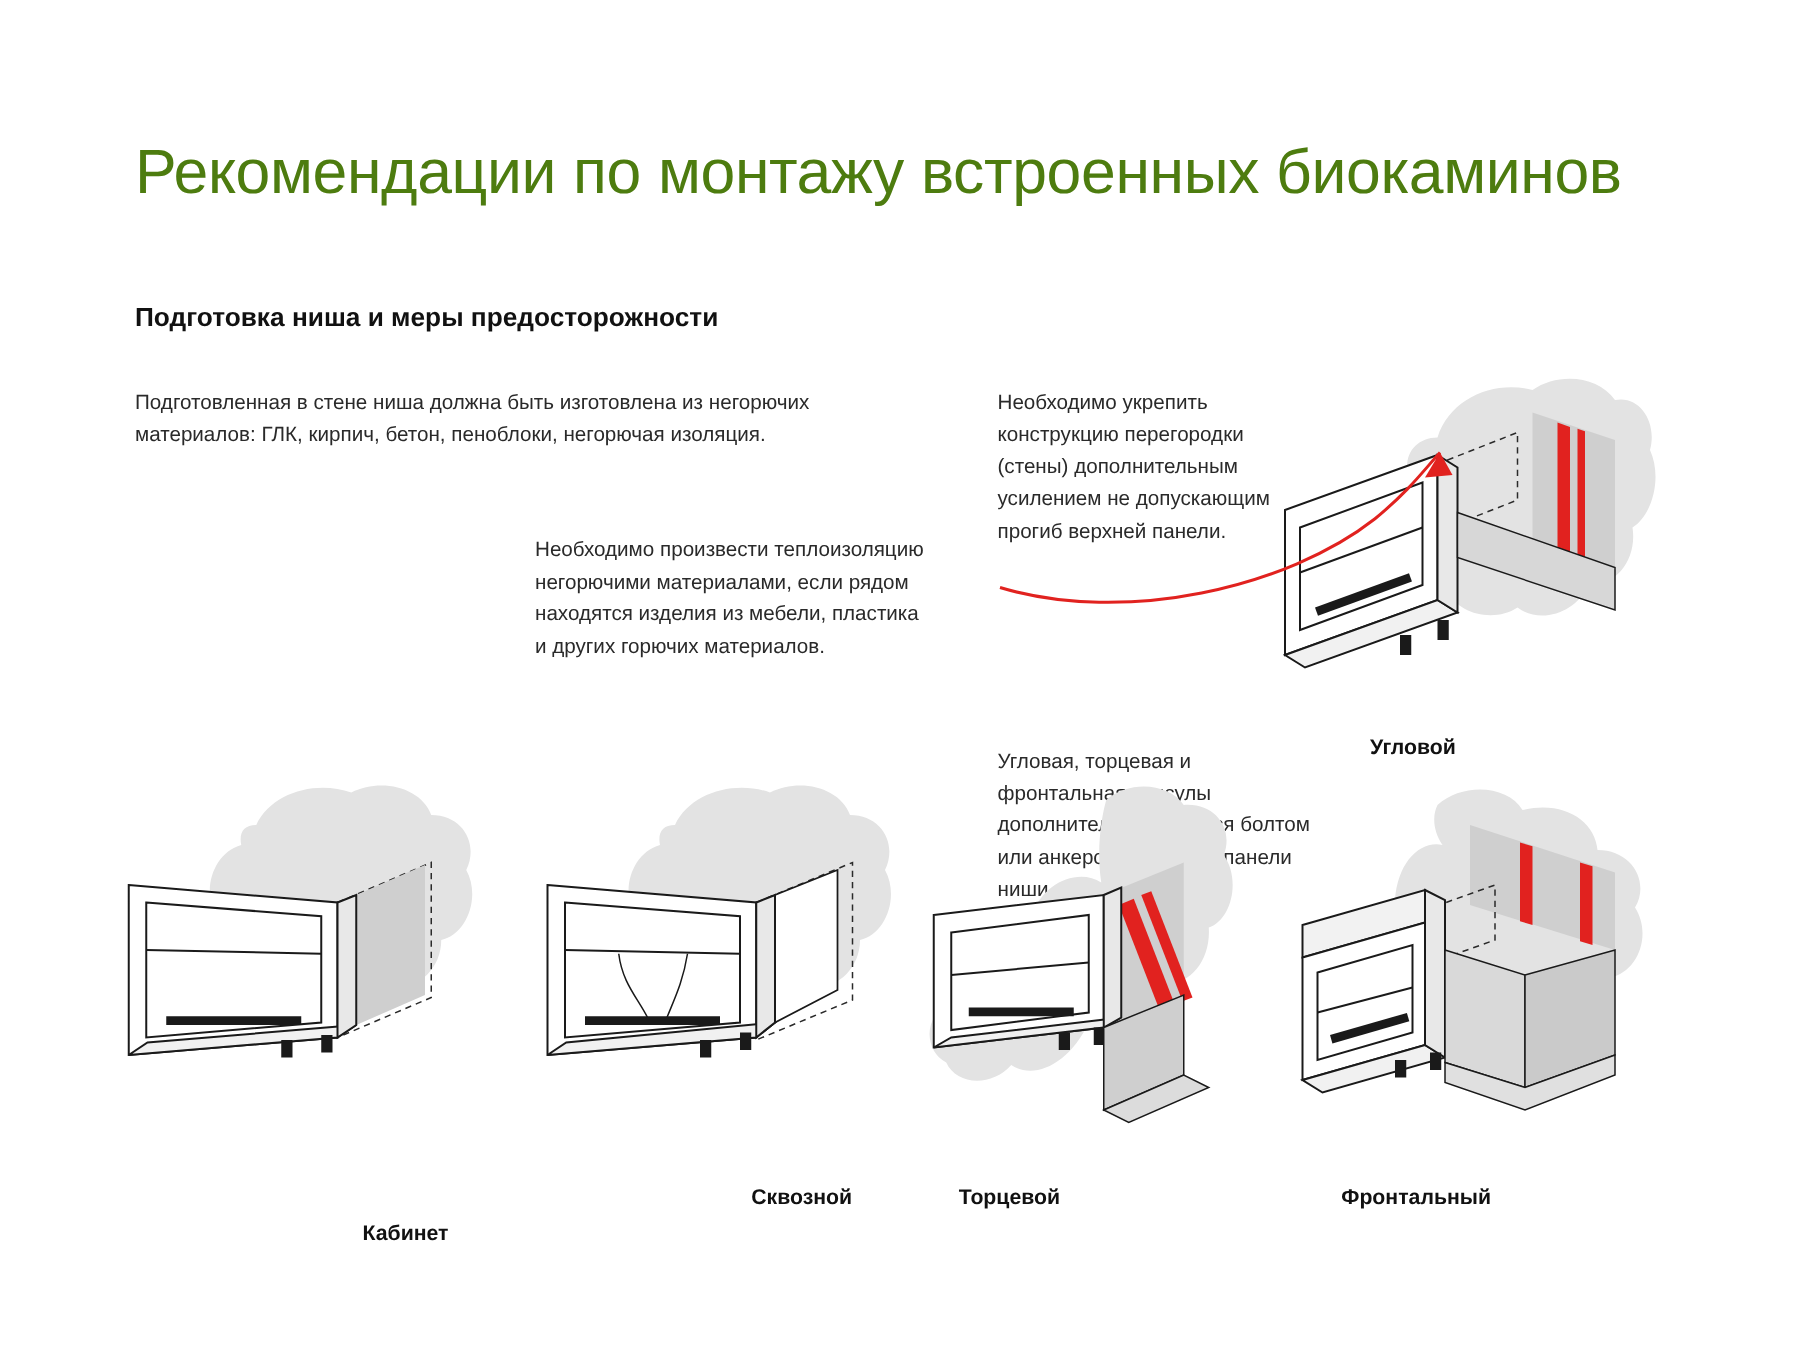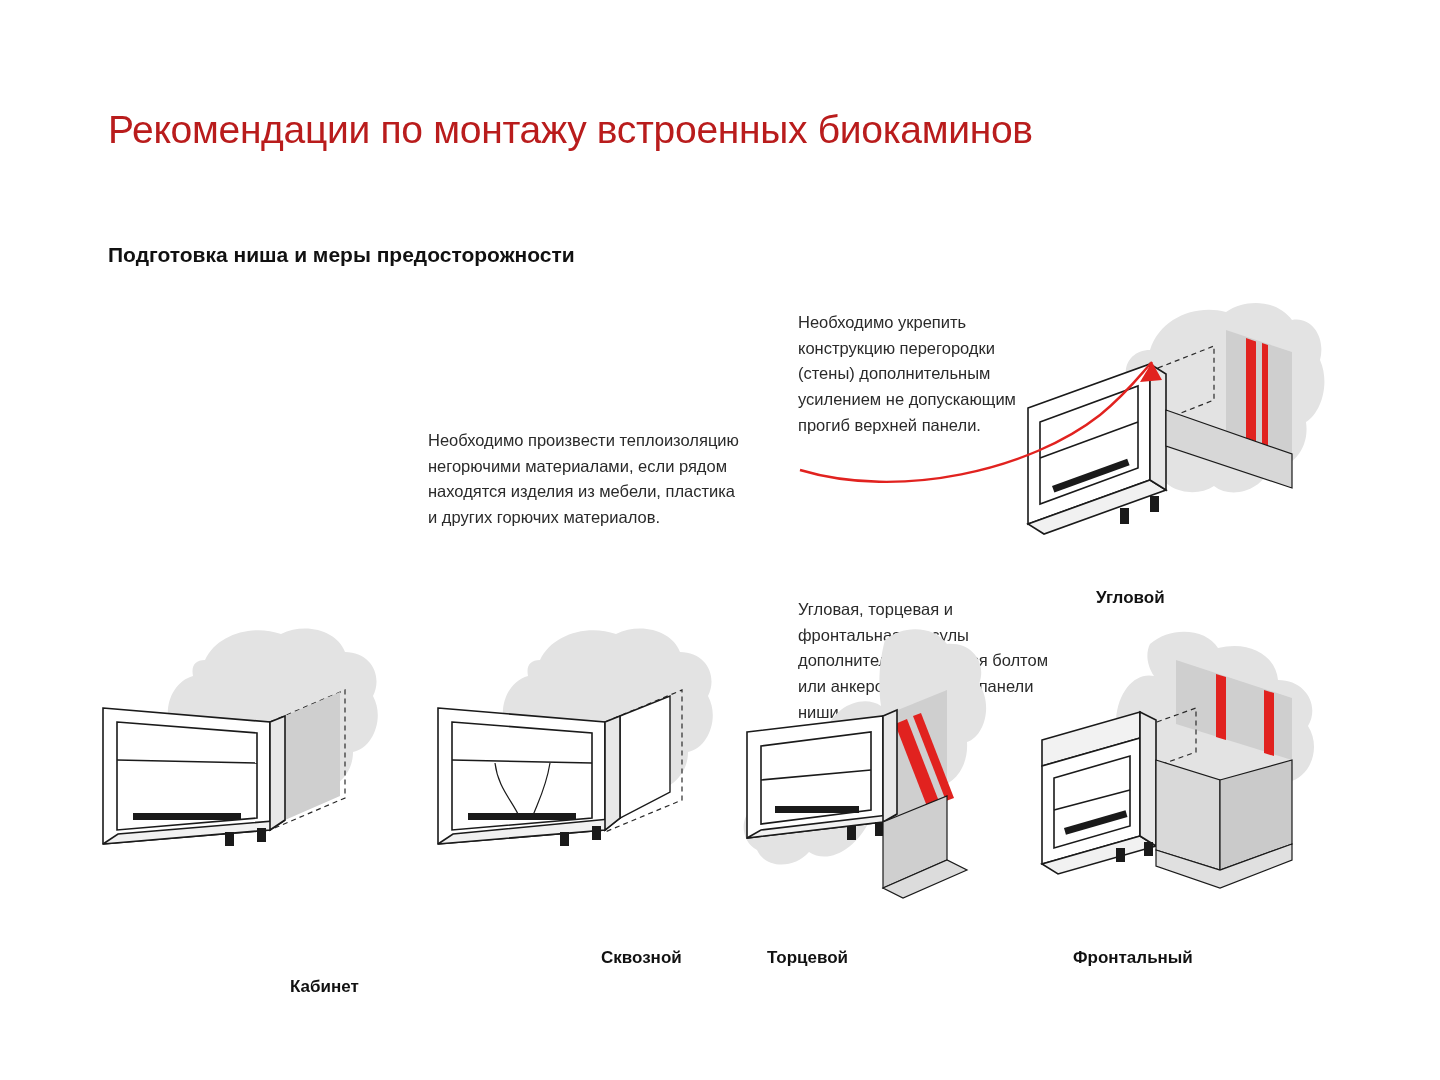--- a/index.html
+++ b/index.html
@@ -19,24 +19,24 @@
     position: absolute;
     inset: 0;
     background: #ffffff;
   }
 
   
   .title {
     position: absolute;
     left: 108px;
     top: 108px;
-    font-size: 39px;
+    font-size: 50px;
     font-weight: 400;
     letter-spacing: -0.3px;
-    color: #b91c1c;
+    color: #4d7c0f;
     white-space: nowrap;
   }
 
   .subtitle {
     position: absolute;
     left: 108px;
     top: 243px;
     font-size: 21px;
     font-weight: bold;
     color: #111111;
@@ -83,20 +83,21 @@
   .arrow-layer { position: absolute; left: 780px; top: 320px; pointer-events: none; }
 </style>
 </head>
 <body>
 
 <div class="page">
 
   <div class="title">Рекомендации по монтажу встроенных биокаминов</div>
   <div class="subtitle">Подготовка ниша и меры предосторожности</div>
 
+  <div class="para p-intro">Подготовленная в стене ниша должна быть изготовлена из негорючих материалов: ГЛК, кирпич, бетон, пеноблоки, негорючая изоляция.</div>
   <div class="para p-mid">Необходимо произвести теплоизоляцию негорючими материалами, если рядом находятся изделия из мебели, пластика и других горючих материалов.</div>
   <div class="para p-right1">Необходимо укрепить конструкцию перегородки (стены) дополнительным усилением не допускающим прогиб верхней панели.</div>
   <div class="para p-right2">Угловая, торцевая и фронтальная капсулы дополнительно крепятся болтом или анкером к верхней панели ниши.</div>
 
   <div class="fig f-uglovoy">
     <svg width="330" height="300" viewBox="0 0 330 300">
 
       <path d="M150 60 C160 28 196 14 226 22 C246 8 278 10 292 30 C312 26 326 48 320 70
                C330 92 322 122 306 132 C310 158 292 180 270 178 C262 200 232 210 214 196
                C196 208 166 202 158 182 C132 186 114 166 120 144 C104 128 108 96 126 86

